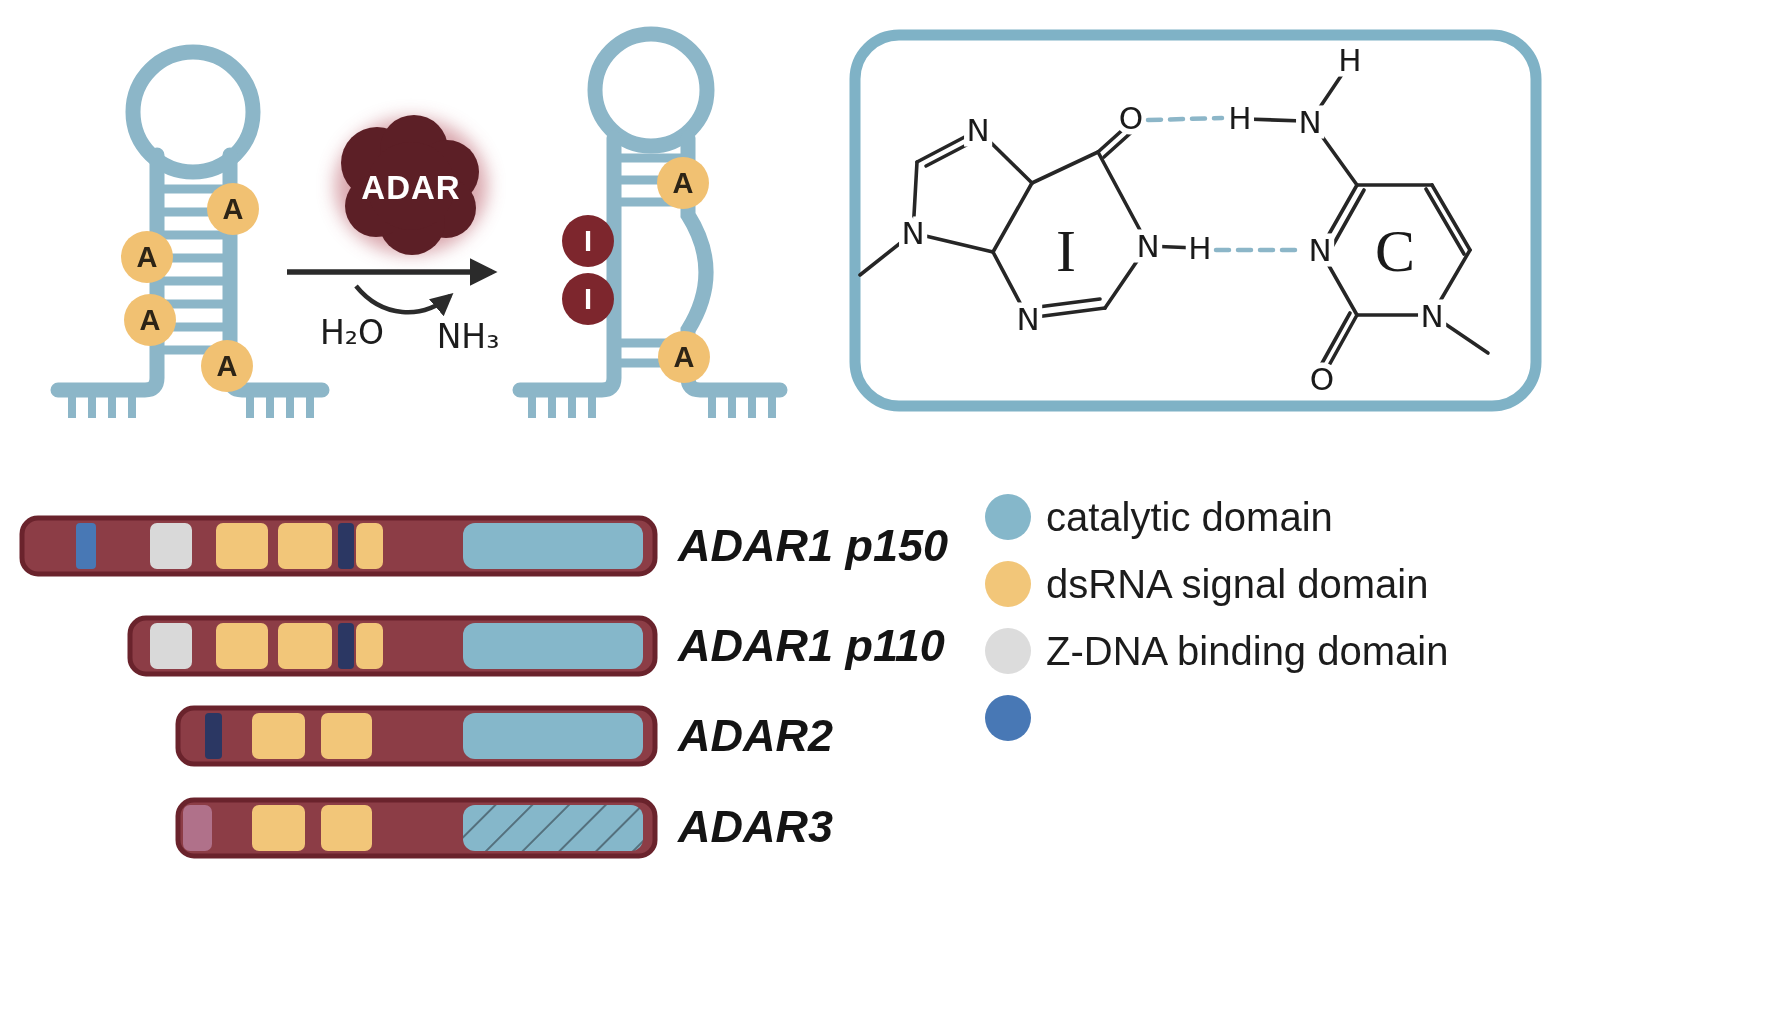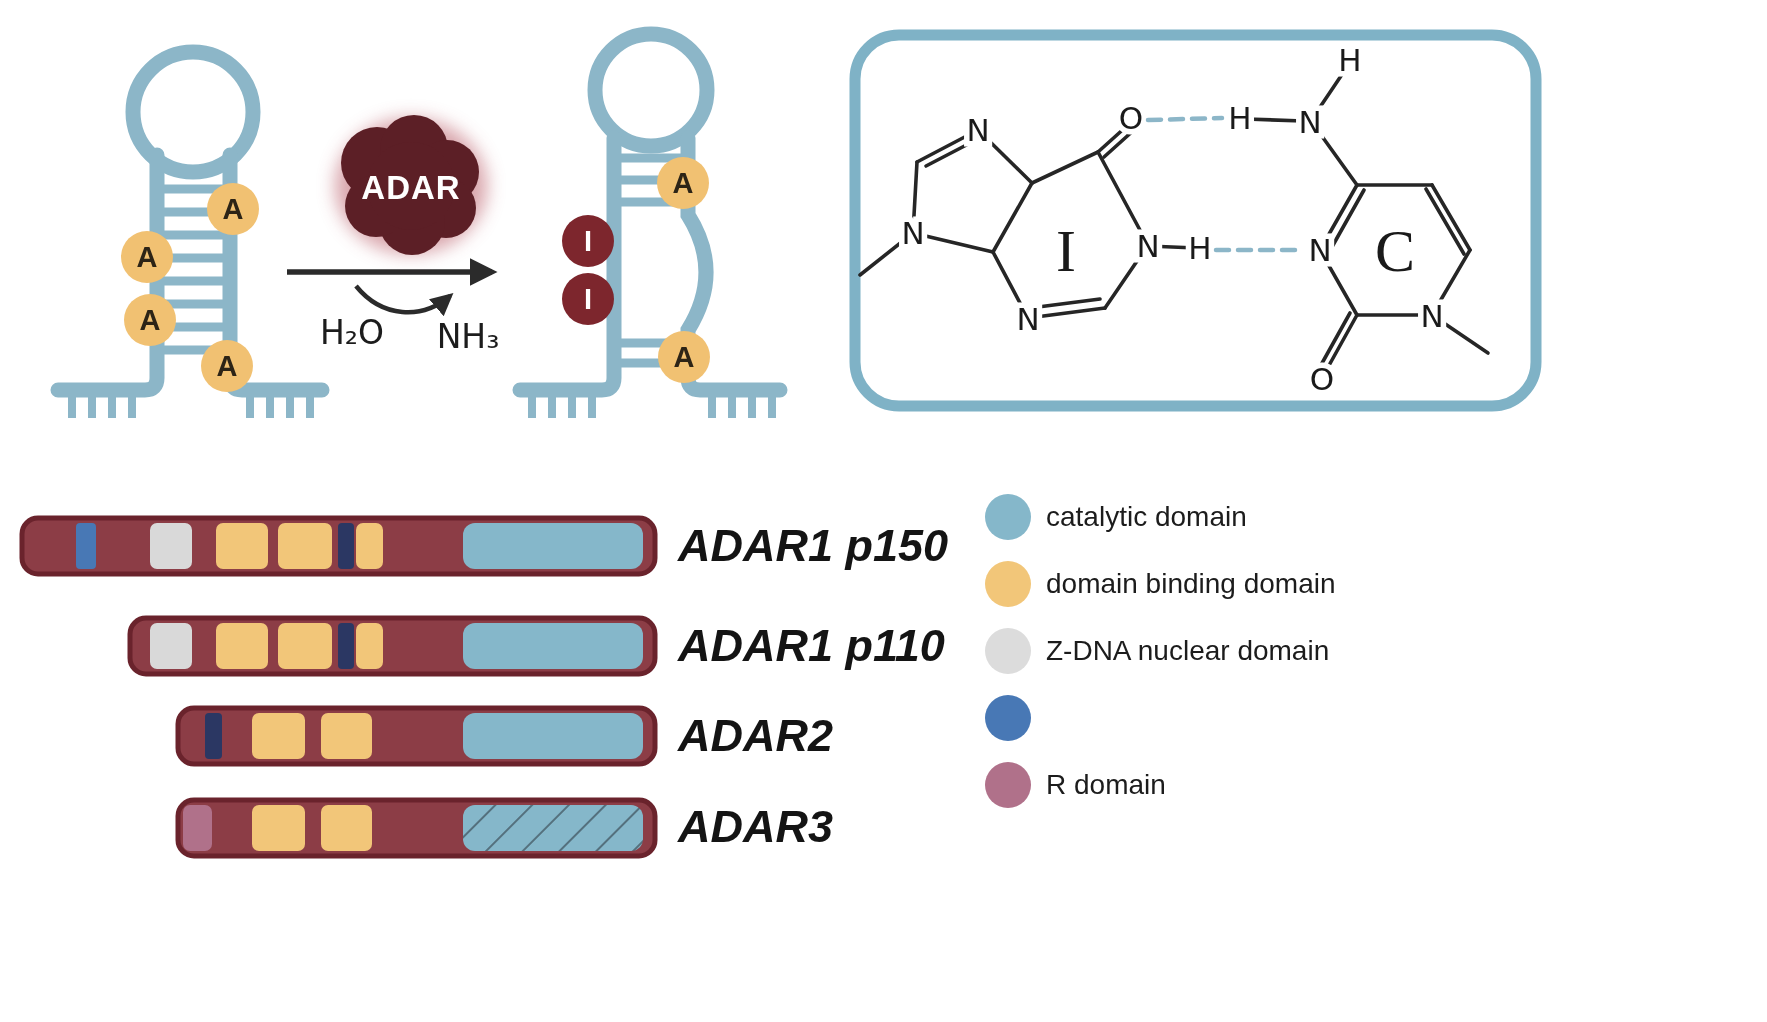--- a/index.html
+++ b/index.html
@@ -37,21 +37,21 @@
   .d-nls  { fill:#2b3763; }
   .d-r    { fill:#b0718a; }
   .d-cat  { fill:#85b7ca; }
   .d-cat-hatch { fill:url(#hatch); }
   .protein-label { font-size:45px; font-style:italic; font-weight:700; fill:#141414; }
 
   
   .legend { position:absolute; left:985px; top:494px; display:flex; flex-direction:column; gap:21px; }
   .legend-row { display:flex; align-items:center; gap:15px; height:46px; }
   .legend-dot { width:46px; height:46px; border-radius:50%; flex:0 0 auto; }
-  .legend-label { font-size:28px; color:#1c1c1c; white-space:nowrap; line-height:46px; }
+  .legend-label { font-size:40px; color:#1c1c1c; white-space:nowrap; line-height:46px; }
 </style>
 </head>
 <body>
 
 <div class="canvas">
 
   <svg class="abs" style="left:0;top:0" width="840" height="470" viewBox="0 0 840 470">
     <defs>
       <marker id="arrowhead" viewBox="0 0 10 10" refX="8" refY="5" markerWidth="5" markerHeight="5" orient="auto">
         <path d="M0,0 L10,5 L0,10 z" fill="#2b2b2b"></path>
@@ -271,28 +271,24 @@
     <text class="protein-label" x="678" y="352">ADAR3</text>
   </svg>
 
   <div class="legend">
     <div class="legend-row">
       <span class="legend-dot" style="background-color: rgb(133, 183, 202);"></span>
       <span class="legend-label">catalytic domain</span>
     </div>
     <div class="legend-row">
       <span class="legend-dot" style="background-color: rgb(242, 198, 121);"></span>
-      <span class="legend-label">domain binding domain</span>
+      <span class="legend-label">dsRNA signal domain</span>
     </div>
     <div class="legend-row">
       <span class="legend-dot" style="background-color: rgb(220, 220, 220);"></span>
-      <span class="legend-label">Z-DNA nuclear domain</span>
+      <span class="legend-label">Z-DNA binding domain</span>
     </div>
     <div class="legend-row">
       <span class="legend-dot" style="background-color: rgb(72, 120, 181);"></span>
     </div>
-    <div class="legend-row">
-      <span class="legend-dot" style="background-color: rgb(176, 113, 138);"></span>
-      <span class="legend-label">R domain</span>
-    </div>
   </div>
 
 </div>
 
 </body></html>

